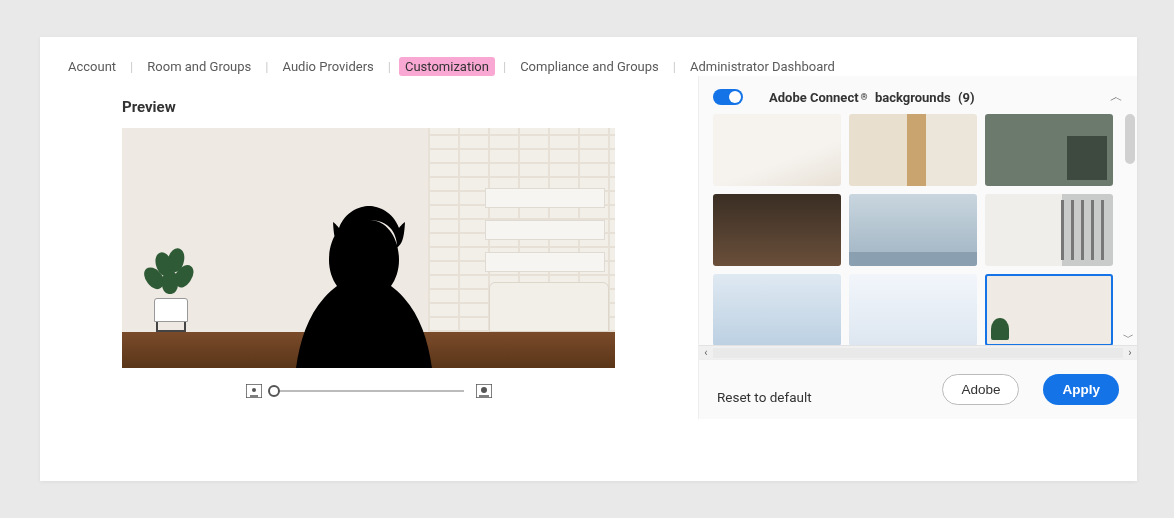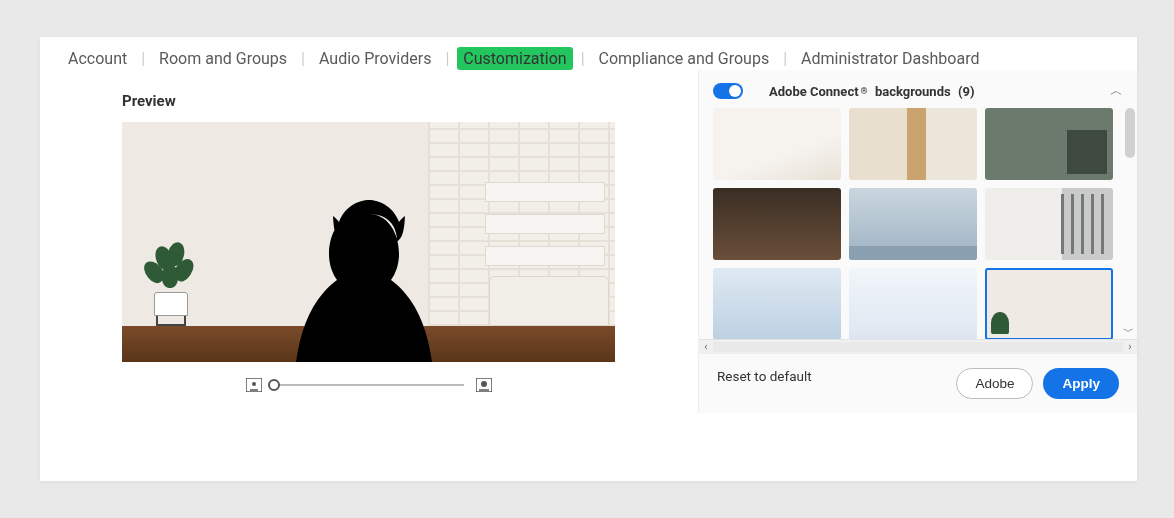--- a/index.html
+++ b/index.html
@@ -25,28 +25,28 @@
     height: 444px;
     background: #fff;
     box-shadow: 0 1px 4px rgba(0,0,0,0.06);
   }
 
   
   .breadcrumb {
     display:flex;
     align-items:center;
     gap:8px;
-    padding:10px 22px 0 22px;
-    font-size:16px;
+    padding:20px 22px 0 22px;
+    font-size:13px;
     color:#5a5a5a;
     text-align:right;
   }
   .breadcrumb .sep { color:#ccc; }
   .breadcrumb span[data-name^="crumb-"] { padding:2px 6px; border-radius:3px; }
-  .breadcrumb .active { background:#22c55e; color:#333; }
+  .breadcrumb .active { background:#f9a8d4; color:#333; }
 
   
   .tabs {
     display:flex;
     gap:20px;
     padding:0 20px;
     margin-top:30px;
     border-bottom:1px solid #e5e5e5;
     font-size:13.5px;
     color:#333;
@@ -145,21 +145,21 @@
     height:14px; background:#f0f0f0; display:flex; align-items:center;
     border-top:1px solid #e2e2e2;
   }
   .hscroll .arrow { width:14px; text-align:center; color:#666; font-size:11px; cursor:pointer; }
   .hscroll .track { flex:1; height:10px; background:#e9e9e9; position:relative; }
   .vscroll { position:absolute; right:2px; top:0; width:10px; height:100%; }
   .vscroll .handle { position:absolute; left:0; top:0; width:10px; height:50px; background:#d0d0d0; border-radius:5px; }
   .vscroll .down { position:absolute; bottom:0; left:-2px; color:#666; font-size:11px; }
 
   .footer {
-    display:flex; align-items:flex-start; padding:14px 18px; gap:10px;
+    display:flex; align-items:flex-end; padding:14px 18px; gap:24px;
     border-top:1px solid #eee; background:#fafafa;
   }
   .footer .reset { color:#333; font-size:13.5px; cursor:pointer; }
   .footer .spacer { flex:1; }
   .btn { padding:7px 18px; border-radius:16px; font-size:13.5px; cursor:pointer; border:1px solid transparent; }
   .btn-clear { background:#fff; border-color:#bbb; color:#333; }
   .btn-apply { background:#1473e6; color:#fff; font-weight:600; }
 
   
   .t1{background:linear-gradient(160deg,#f6f3ef 60%,#e8e1d6);}

